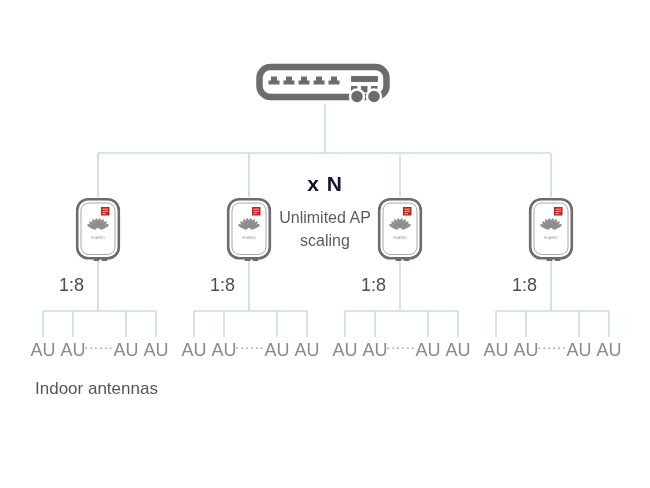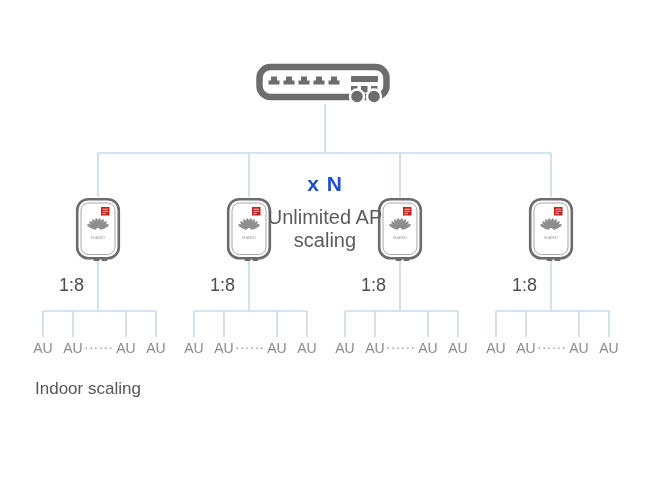--- a/index.html
+++ b/index.html
@@ -1,26 +1,26 @@
 <!DOCTYPE html>
 <html><head>
 <meta charset="utf-8">
 <style>
   html,body{margin:0;padding:0;background:#fff;}
   body{font-family:"Liberation Sans", sans-serif;}
   #canvas{position:relative;width:650px;height:488px;background:#ffffff;overflow:hidden;}
   .abs{position:absolute;}
   #lines-svg{left:0;top:0;width:650px;height:488px;pointer-events:none;}
   .multiplier{left:285px;top:172px;width:80px;text-align:center;
-              font-size:21px;font-weight:bold;color:#1d4ed8;letter-spacing:1px;}
+              font-size:21px;font-weight:bold;color:#0f172a;letter-spacing:1px;}
   .note{left:263px;top:206px;width:124px;text-align:center;
-        font-size:20px;line-height:23px;color:#5c5c5c;}
+        font-size:16px;line-height:23px;color:#5c5c5c;}
   .ratio{width:44px;top:275px;text-align:left;font-size:18px;color:#4d4d4d;}
   .ratio.r1{left:59px;}  .ratio.r2{left:210px;}  .ratio.r3{left:361px;}  .ratio.r4{left:512px;}
-  .au{width:30px;top:340px;text-align:center;font-size:14px;color:#8a8a8a;}
+  .au{width:30px;top:340px;text-align:center;font-size:18px;color:#8a8a8a;}
   .dots{width:36px;top:336px;text-align:center;font-size:14px;color:#979797;letter-spacing:1px;}
   .caption{left:35px;top:379px;font-size:17px;color:#565656;}
   .ap-box{width:46px;height:66px;top:197px;}
   .ap-box.a1{left:75px;} .ap-box.a2{left:226px;} .ap-box.a3{left:377px;} .ap-box.a4{left:528px;}
   .switch-box{left:256px;top:63px;width:134px;height:44px;}
 </style>
 </head>
 <body>
 
 <div id="canvas">
@@ -174,15 +174,15 @@
   <div class="abs dots" style="left:383px">......</div>
   <div class="abs au" style="left:413px">AU</div>
   <div class="abs au" style="left:443px">AU</div>
 
   <div class="abs au" style="left:481px">AU</div>
   <div class="abs au" style="left:511px">AU</div>
   <div class="abs dots" style="left:534px">......</div>
   <div class="abs au" style="left:564px">AU</div>
   <div class="abs au" style="left:594px">AU</div>
 
-  <div class="abs caption">Indoor scaling</div>
+  <div class="abs caption">Indoor antennas</div>
 
 </div>
 
 </body></html>

